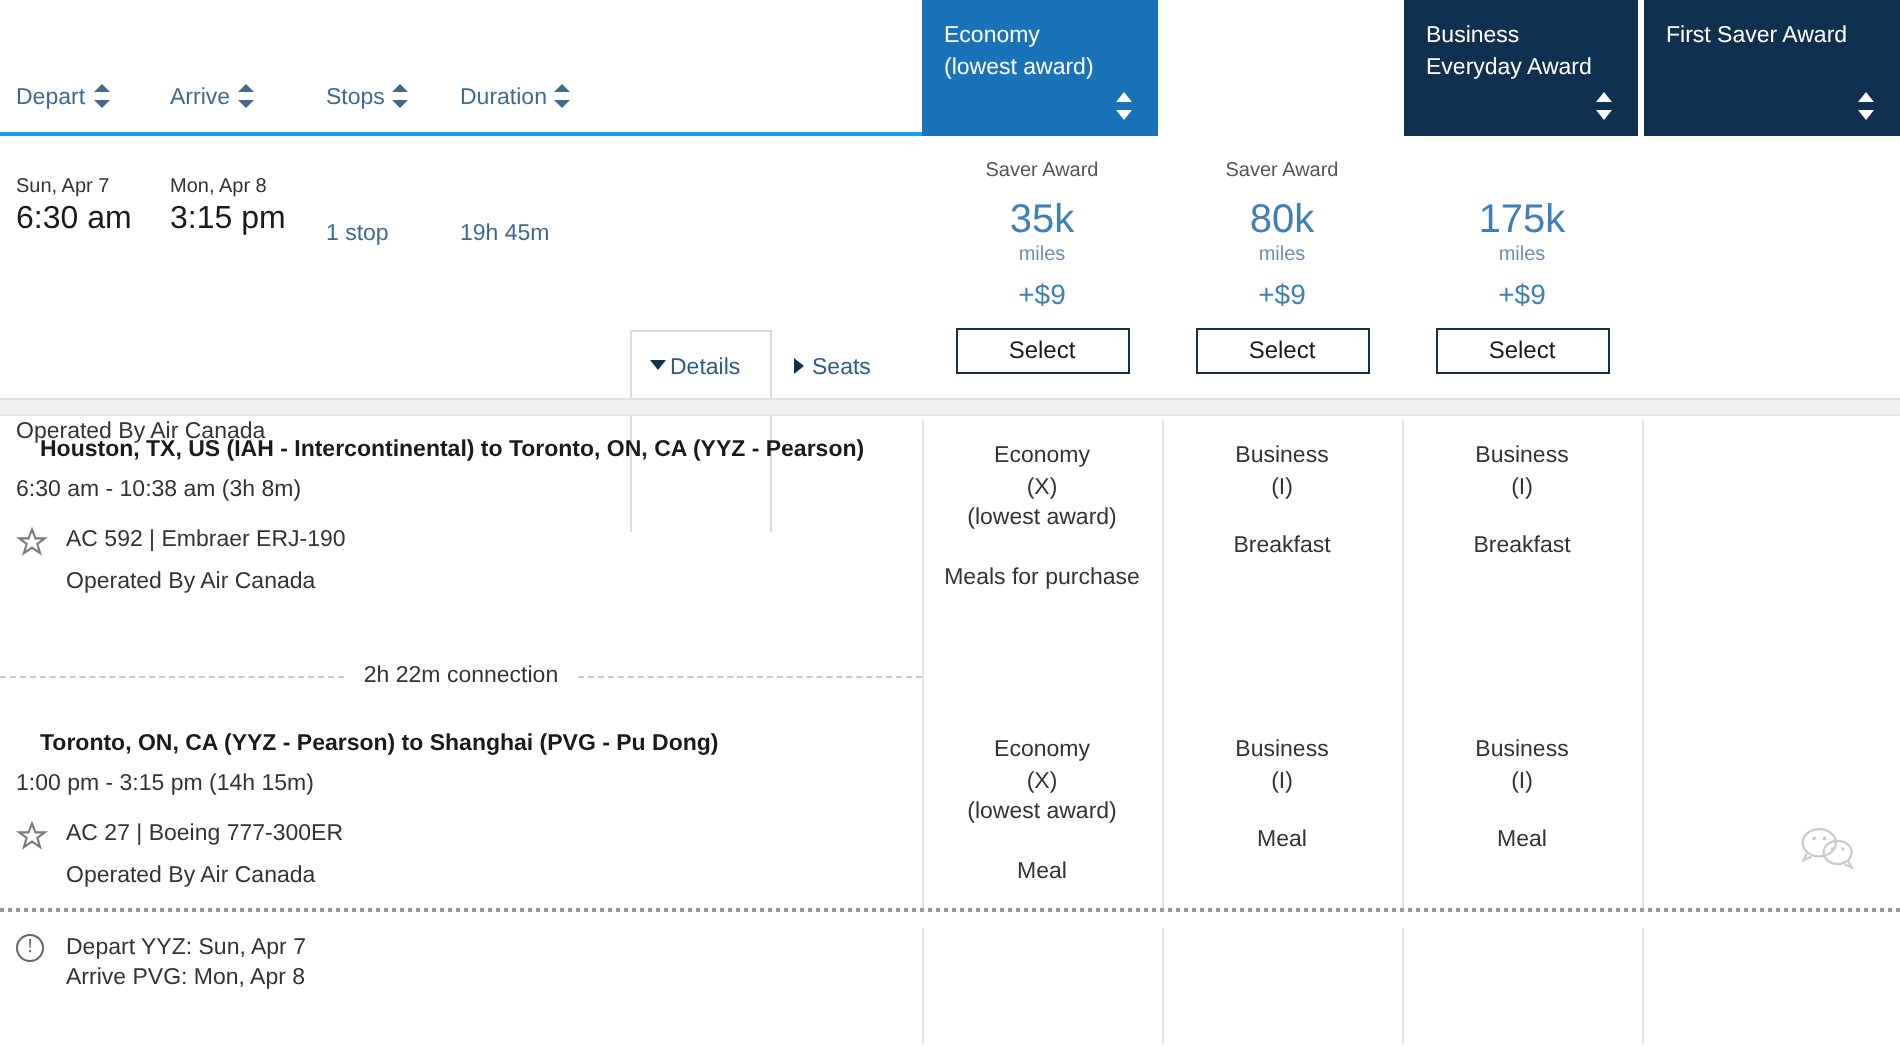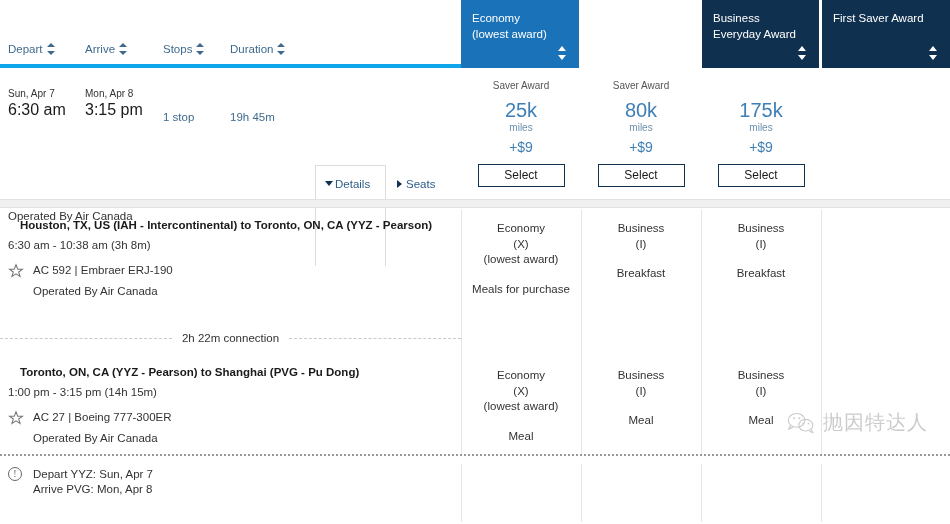--- a/index.html
+++ b/index.html
@@ -63,21 +63,21 @@
     border-right: 4.5px solid transparent;
     border-top: 5px solid #ffffff;
   }
   .sort-arrows.down-only .up { visibility: hidden; }
 
   
   .sort-header {
     position: absolute;
     left: 0; top: 38px;
     width: 461px; height: 30px;
-    border-bottom: 4px solid #0ea5e9;
+    border-bottom: 2px solid #0ea5e9;
   }
   .sort-col {
     position: absolute;
     top: 5px;
     color: #3f6a8e;
     font-size: 11.5px;
     white-space: nowrap;
   }
   .sort-col .lbl { margin-right: 4px; }
   .mini-arrows {
@@ -441,21 +441,21 @@
       <span class="tri-down"></span><span>Details</span>
     </div>
 
     <div class="seats-link">
       <span class="tri-right"></span><span>Seats</span>
     </div>
   </div>
 
   <div class="price-col" style="left:461px;">
     <div class="saver-label">Saver Award</div>
-    <div class="miles-num">25k</div>
+    <div class="miles-num">35k</div>
     <div class="miles-word">miles</div>
     <div class="cash-add">+$9</div>
     <button class="select-btn">Select</button>
   </div>
 
   <div class="price-col" style="left:581px;">
     <div class="saver-label">Saver Award</div>
     <div class="miles-num">80k</div>
     <div class="miles-word">miles</div>
     <div class="cash-add">+$9</div>
@@ -554,19 +554,18 @@
     <svg width="28" height="24" viewBox="0 0 32 26">
       <ellipse cx="11" cy="10" rx="9.5" ry="7.8" fill="none" stroke="#555" stroke-width="1.3"></ellipse>
       <path d="M4 16 L2 20 L6.5 18" fill="none" stroke="#555" stroke-width="1.3"></path>
       <circle cx="8" cy="7.5" r="1.1" fill="#555"></circle>
       <circle cx="14" cy="7.5" r="1.1" fill="#555"></circle>
       <ellipse cx="21.5" cy="15.5" rx="8" ry="6.6" fill="none" stroke="#555" stroke-width="1.3"></ellipse>
       <path d="M27.5 20.5 L29.5 24 L25.5 22.4" fill="none" stroke="#555" stroke-width="1.3"></path>
       <circle cx="18.5" cy="13.5" r="1" fill="#555"></circle>
       <circle cx="24.5" cy="13.5" r="1" fill="#555"></circle>
     </svg>
-    <span class="wm-text">抛因特达人</span>
   </div>
 
   <div class="bottom-dots"></div>
   <div class="bottom-fade"></div>
 
 </div>
 
 </body></html>

